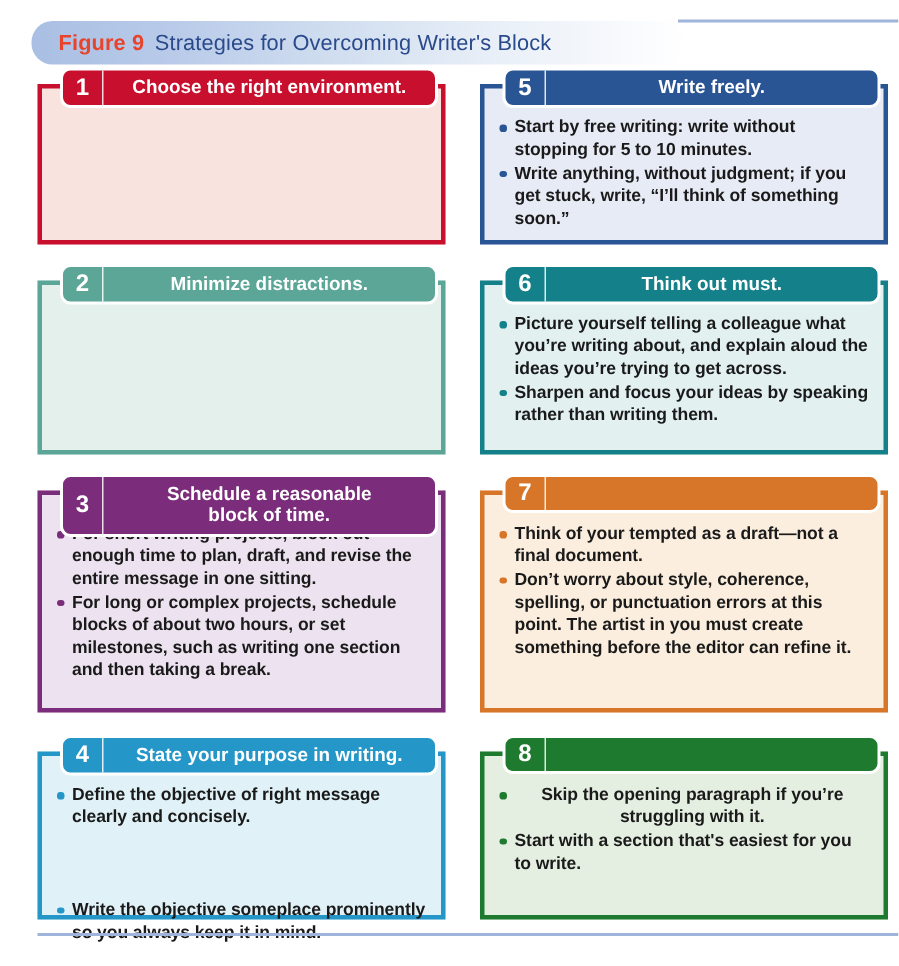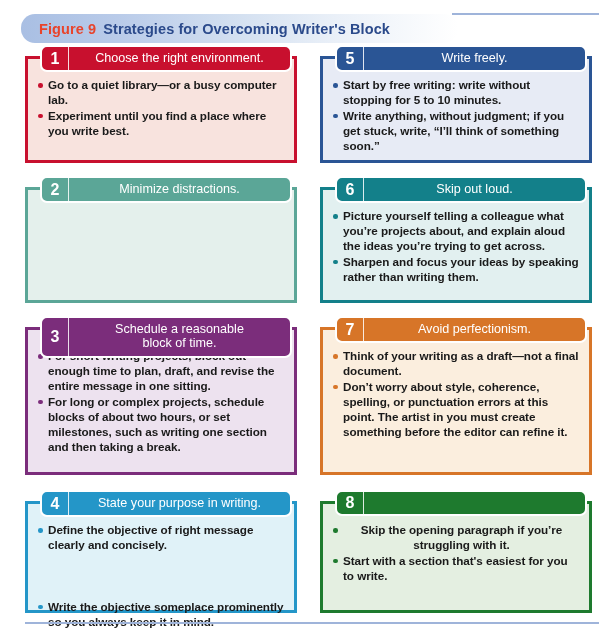--- a/index.html
+++ b/index.html
@@ -34,21 +34,21 @@
   #fig-title-label {
     color: #e8442c;
     font-size: 14.5px;
     font-weight: 700;
     letter-spacing: .1px;
     white-space: nowrap;
   }
   #fig-title-text {
     color: #2b4a8b;
     font-size: 14.5px;
-    font-weight: 700;
+    font-weight: 400;
     letter-spacing: .1px;
     white-space: nowrap;
   }
   #top-rule {
     position: absolute;
     left: 452px;
     top: 13px;
     width: 147px;
     height: 2px;
     background: #9fb4da;
@@ -104,21 +104,21 @@
     border-right: 1px solid rgba(255,255,255,.85);
   }
   .card-title {
     flex: 1 1 auto;
     display: flex;
     align-items: center;
     justify-content: center;
     text-align: center;
     color: #ffffff;
     font-size: 12.6px;
-    font-weight: 400;
+    font-weight: 700;
     line-height: 1.14;
     padding: 4px 6px 5px 6px;
     white-space: pre-line;
   }
 
   .card-body {
     padding: 19px 9px 10px 9px;
   }
   .card-body ul { list-style: none; }
   .card-body li {
@@ -152,26 +152,20 @@
   </div>
 </div>
 <div id="top-rule" data-name="top-divider-rule"></div>
 
 <div id="grid" data-name="strategy-card-grid">
     <div class="card col-left" data-name="strategy-card-1" style="top: 0px; height: 107px; border-color: rgb(200, 16, 46); background: rgb(248, 227, 222);">
       <div class="card-header" data-name="card-header-1" style="background: rgb(200, 16, 46);">
         <div class="card-num" data-name="card-number-1">1</div>
         <div class="card-title" data-name="card-title-1">Choose the right environment.</div>
       </div>
-      <div class="card-body" data-name="card-body-1">
-        <ul data-name="card-bullet-list">
-          <li data-name="card-bullet-item" style="color: rgb(26, 26, 26); --dot: #c8102e;"><span data-name="card-bullet-text">Go to a quiet library—or a busy computer lab.</span></li>
-          <li data-name="card-bullet-item" style="color: rgb(26, 26, 26); --dot: #c8102e;"><span data-name="card-bullet-text">Experiment until you find a place where you write best.</span></li>
-        </ul>
-      </div>
     </div>
     <div class="card col-right" data-name="strategy-card-5" style="top: 0px; height: 107px; border-color: rgb(42, 85, 149); background: rgb(231, 235, 245);">
       <div class="card-header" data-name="card-header-5" style="background: rgb(42, 85, 149);">
         <div class="card-num" data-name="card-number-5">5</div>
         <div class="card-title" data-name="card-title-5">Write freely.</div>
       </div>
       <div class="card-body" data-name="card-body-5">
         <ul data-name="card-bullet-list">
           <li data-name="card-bullet-item" style="color: rgb(26, 26, 26); --dot: #2a5595;"><span data-name="card-bullet-text">Start by free writing: write without stopping for 5 to 10 minutes.</span></li>
           <li data-name="card-bullet-item" style="color: rgb(26, 26, 26); --dot: #2a5595;"><span data-name="card-bullet-text">Write anything, without judgment; if you get stuck, write, “I’ll think of something soon.”</span></li>
@@ -184,50 +178,49 @@
         <div class="card-title" data-name="card-title-2">Minimize distractions.</div>
       </div>
       <div class="card-body" data-name="card-body-2">
         <ul data-name="card-bullet-list">
         </ul>
       </div>
     </div>
     <div class="card col-right" data-name="strategy-card-6" style="top: 131px; height: 116px; border-color: rgb(19, 128, 138); background: rgb(226, 240, 240);">
       <div class="card-header" data-name="card-header-6" style="background: rgb(19, 128, 138);">
         <div class="card-num" data-name="card-number-6">6</div>
-        <div class="card-title" data-name="card-title-6">Skip out loud.</div>
+        <div class="card-title" data-name="card-title-6">Think out must.</div>
       </div>
       <div class="card-body" data-name="card-body-6">
         <ul data-name="card-bullet-list">
-          <li data-name="card-bullet-item" style="color: rgb(26, 26, 26); --dot: #13808a;"><span data-name="card-bullet-text">Picture yourself telling a colleague what you’re projects about, and explain aloud the ideas you’re trying to get across.</span></li>
+          <li data-name="card-bullet-item" style="color: rgb(26, 26, 26); --dot: #13808a;"><span data-name="card-bullet-text">Picture yourself telling a colleague what you’re writing about, and explain aloud the ideas you’re trying to get across.</span></li>
           <li data-name="card-bullet-item" style="color: rgb(26, 26, 26); --dot: #13808a;"><span data-name="card-bullet-text">Sharpen and focus your ideas by speaking rather than writing them.</span></li>
         </ul>
       </div>
     </div>
     <div class="card col-left" data-name="strategy-card-3" style="top: 271px; height: 148px; border-color: rgb(123, 45, 123); background: rgb(237, 226, 239);">
       <div class="card-header" data-name="card-header-3" style="background: rgb(123, 45, 123);">
         <div class="card-num" data-name="card-number-3">3</div>
         <div class="card-title" data-name="card-title-3">Schedule a reasonable
 block of time.</div>
       </div>
       <div class="card-body" data-name="card-body-3">
         <ul data-name="card-bullet-list">
           <li data-name="card-bullet-item" style="color: rgb(26, 26, 26); --dot: #7b2d7b;"><span data-name="card-bullet-text">For short writing projects, block out enough time to plan, draft, and revise the entire message in one sitting.</span></li>
           <li data-name="card-bullet-item" style="color: rgb(26, 26, 26); --dot: #7b2d7b;"><span data-name="card-bullet-text">For long or complex projects, schedule blocks of about two hours, or set milestones, such as writing one section and then taking a break.</span></li>
         </ul>
       </div>
     </div>
     <div class="card col-right" data-name="strategy-card-7" style="top: 271px; height: 148px; border-color: rgb(215, 117, 40); background: rgb(251, 238, 222);">
       <div class="card-header" data-name="card-header-7" style="background: rgb(215, 117, 40);">
         <div class="card-num" data-name="card-number-7">7</div>
-        <div class="card-title" data-name="card-title-7">Avoid perfectionism.</div>
       </div>
       <div class="card-body" data-name="card-body-7">
         <ul data-name="card-bullet-list">
-          <li data-name="card-bullet-item" style="color: rgb(26, 26, 26); --dot: #d77528;"><span data-name="card-bullet-text">Think of your writing as a draft—not a final document.</span></li>
+          <li data-name="card-bullet-item" style="color: rgb(26, 26, 26); --dot: #d77528;"><span data-name="card-bullet-text">Think of your tempted as a draft—not a final document.</span></li>
           <li data-name="card-bullet-item" style="color: rgb(26, 26, 26); --dot: #d77528;"><span data-name="card-bullet-text">Don’t worry about style, coherence, spelling, or punctuation errors at this point. The artist in you must create something before the editor can refine it.</span></li>
         </ul>
       </div>
     </div>
     <div class="card col-left" data-name="strategy-card-4" style="top: 445px; height: 112px; border-color: rgb(36, 150, 200); background: rgb(224, 242, 248);">
       <div class="card-header" data-name="card-header-4" style="background: rgb(36, 150, 200);">
         <div class="card-num" data-name="card-number-4">4</div>
         <div class="card-title" data-name="card-title-4">State your purpose in writing.</div>
       </div>
       <div class="card-body" data-name="card-body-4">

